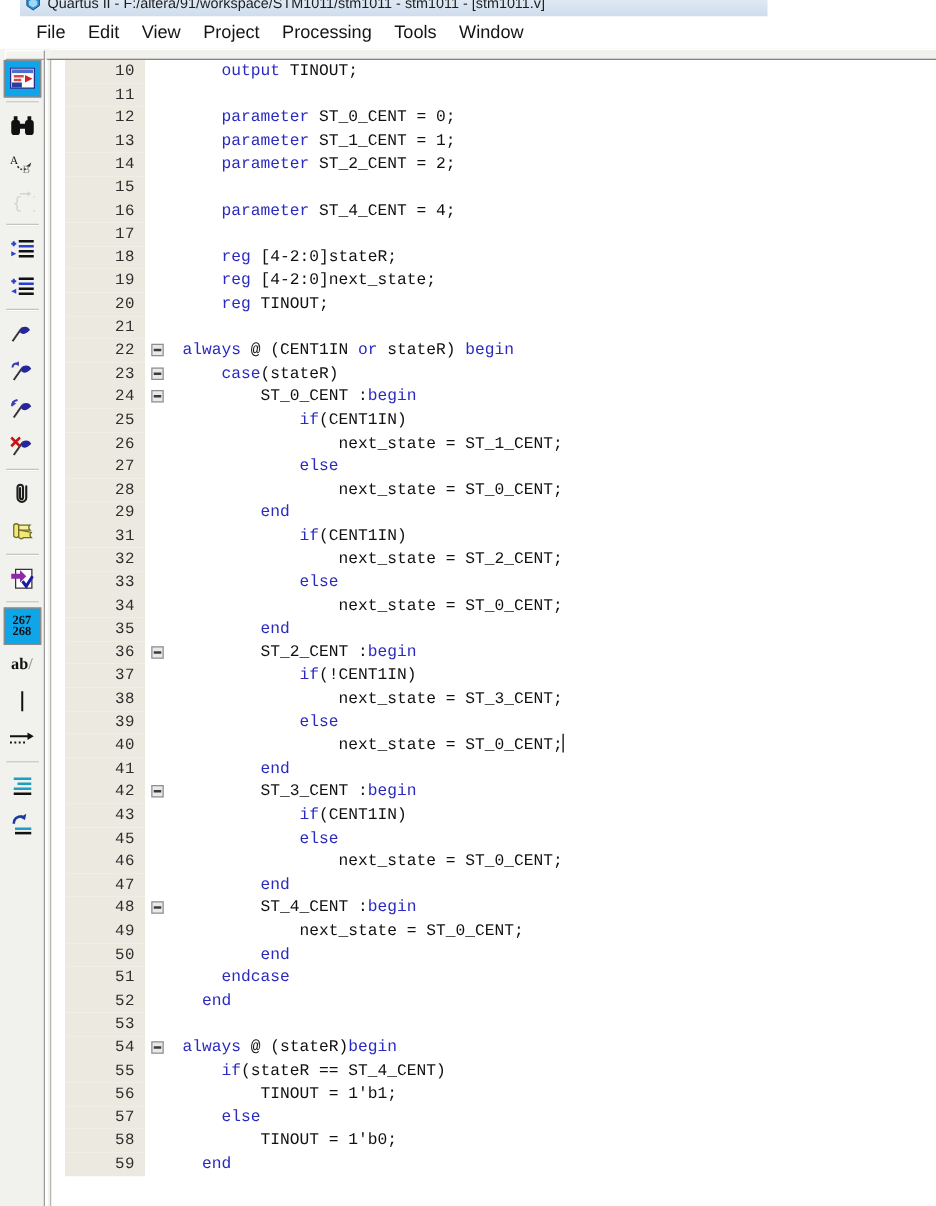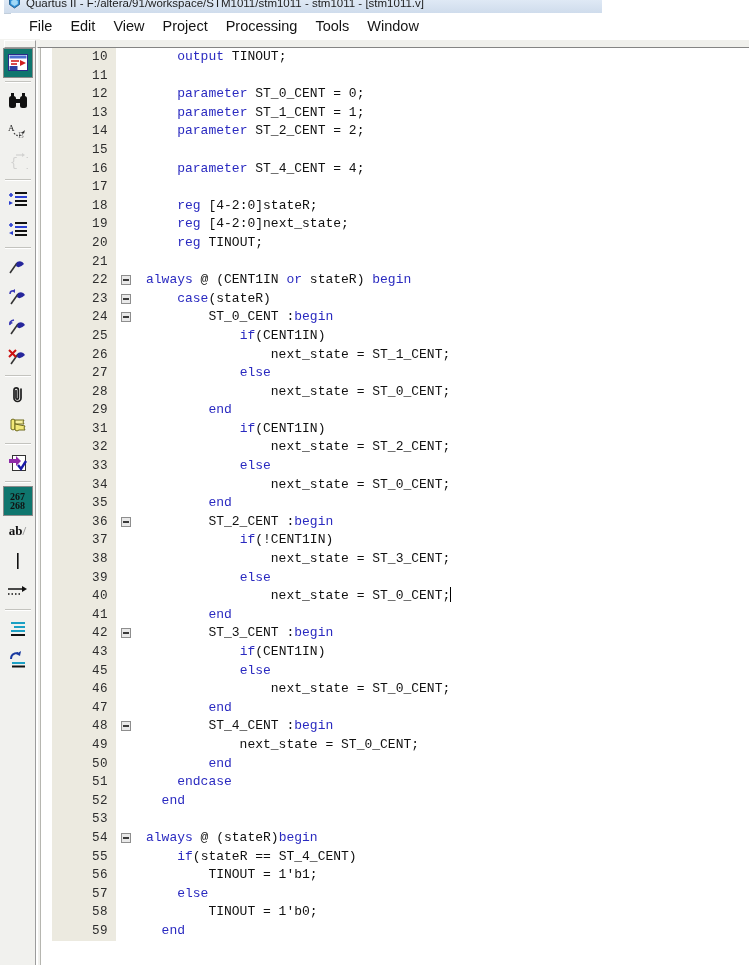--- a/index.html
+++ b/index.html
@@ -11,21 +11,21 @@
     width: 749px;
     height: 965px;
     overflow: hidden;
     font-family: "Liberation Sans", sans-serif;
     -webkit-font-smoothing: none;
   }
 
   
   .titlebar {
     position: absolute;
-    left: 4px; top: 0;
+    left: 16px; top: 0;
     width: 598px; height: 13px;
     background: linear-gradient(to bottom, #dfe9f5 0%, #cfdcec 100%);
     overflow: hidden;
     border-bottom: 1px solid #c2cedb;
   }
   .titlebar-inner {
     position: absolute;
     left: 4px;
     top: -4px;
     display: flex;
@@ -103,21 +103,21 @@
   .vtool {
     width: 30px; height: 30px;
     margin: 0 auto;
     display: flex;
     align-items: center;
     justify-content: center;
     position: relative;
   }
   .vtool.framed {
     border: 1px solid #8a8a8a;
-    background: #0f766e;
+    background: #0ea5e9;
     width: 28px; height: 28px;
   }
   .vsep {
     width: 26px; height: 1px;
     margin: 3px auto 3px auto;
     background: #c3c3be;
     border-bottom: 1px solid #ffffff;
   }
   .vtool svg { display:block; }
   .vtool .txtglyph {

